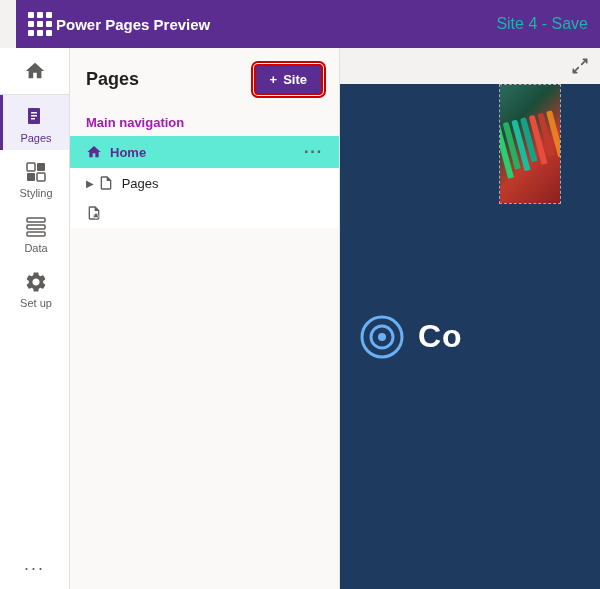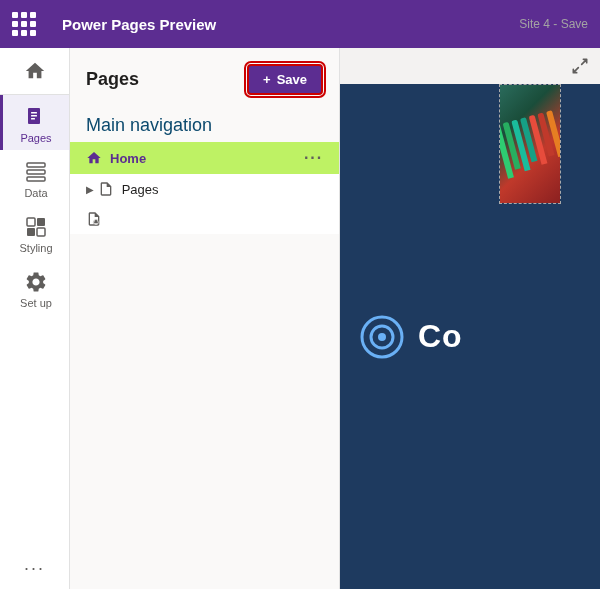--- a/index.html
+++ b/index.html
@@ -5,21 +5,22 @@
     * { box-sizing: border-box; margin: 0; padding: 0; }
     body { font-family: 'Segoe UI', Arial, sans-serif; width: 600px; height: 589px; overflow: hidden; background: #f3f2f1; }
 
     
     .topbar {
       background: #5c2d91;
       height: 48px;
       display: flex;
       align-items: center;
       padding: 0 12px;
-      gap: 26px;
+      gap: 4px;
+      margin-left: 16px;
     }
     .topbar-grid-icon {
       display: grid;
       grid-template-columns: repeat(3, 6px);
       grid-template-rows: repeat(3, 6px);
       gap: 3px;
     }
     .topbar-grid-icon span {
       width: 6px;
       height: 6px;
@@ -27,22 +28,22 @@
       border-radius: 1px;
       display: block;
     }
     .topbar-title {
       color: white;
       font-size: 15px;
       font-weight: 600;
     }
     .topbar-right {
       margin-left: auto;
-      color: #a3a3a3;
-      font-size: 12px;
+      color: #14b8a6;
+      font-size: 16px;
     }
 
     
     .layout {
       display: flex;
       height: calc(589px - 48px);
     }
 
     
     .sidebar {
@@ -131,38 +132,38 @@
       font-weight: 600;
       cursor: pointer;
       display: flex;
       align-items: center;
       gap: 6px;
       outline: 2px solid #cc0000;
       outline-offset: 1px;
     }
 
     .section-label {
-      font-size: 18px;
-      font-weight: 400;
-      color: #0c4a6e;
+      font-size: 13px;
+      font-weight: 700;
+      color: #a21caf;
       padding: 8px 16px 6px;
     }
 
     .nav-item {
       display: flex;
       align-items: center;
       padding: 7px 16px;
       font-size: 13px;
       cursor: pointer;
       color: #201f1e;
       position: relative;
       background: white;
     }
     .nav-item.active {
-      background: #bef264;
+      background: #5eead4;
       font-weight: 600;
       color: #5c2d91;
       justify-content: center;
     }
     .nav-item .item-icon {
       width: 16px;
       height: 16px;
       margin-right: 8px;
       flex-shrink: 0;
     }
@@ -289,55 +290,55 @@
         <rect x="4" y="3" width="12" height="16" rx="1" fill="#5c2d91"></rect>
         <rect x="7" y="7" width="6" height="1.5" rx="0.5" fill="white"></rect>
         <rect x="7" y="10" width="6" height="1.5" rx="0.5" fill="white"></rect>
         <rect x="7" y="13" width="4" height="1.5" rx="0.5" fill="white"></rect>
       </svg>
       <span>Pages</span>
     </div>
 
     <div class="sidebar-item">
       <svg class="icon-svg" viewBox="0 0 24 24">
-        <rect x="3" y="3" width="18" height="4" rx="1" fill="none" stroke="#605e5c" stroke-width="1.5"></rect>
-        <rect x="3" y="10" width="18" height="4" rx="1" fill="none" stroke="#605e5c" stroke-width="1.5"></rect>
-        <rect x="3" y="17" width="18" height="4" rx="1" fill="none" stroke="#605e5c" stroke-width="1.5"></rect>
-      </svg>
-      <span>Data</span>
-    </div>
-
-    <div class="sidebar-item">
-      <svg class="icon-svg" viewBox="0 0 24 24">
         <rect x="3" y="3" width="8" height="8" rx="1" fill="none" stroke="#605e5c" stroke-width="1.5"></rect>
         <rect x="13" y="3" width="8" height="8" rx="1" fill="#605e5c"></rect>
         <rect x="3" y="13" width="8" height="8" rx="1" fill="#605e5c"></rect>
         <rect x="13" y="13" width="8" height="8" rx="1" fill="none" stroke="#605e5c" stroke-width="1.5"></rect>
       </svg>
       <span>Styling</span>
+    </div>
+
+    <div class="sidebar-item">
+      <svg class="icon-svg" viewBox="0 0 24 24">
+        <rect x="3" y="3" width="18" height="4" rx="1" fill="none" stroke="#605e5c" stroke-width="1.5"></rect>
+        <rect x="3" y="10" width="18" height="4" rx="1" fill="none" stroke="#605e5c" stroke-width="1.5"></rect>
+        <rect x="3" y="17" width="18" height="4" rx="1" fill="none" stroke="#605e5c" stroke-width="1.5"></rect>
+      </svg>
+      <span>Data</span>
     </div>
 
     <div class="sidebar-item">
       <svg class="icon-svg" viewBox="0 0 24 24">
         <path d="M19.14,12.94c0.04-0.3,0.06-0.61,0.06-0.94c0-0.32-0.02-0.64-0.07-0.94l2.03-1.58c0.18-0.14,0.23-0.41,0.12-0.61 l-1.92-3.32c-0.12-0.22-0.37-0.29-0.59-0.22l-2.39,0.96c-0.5-0.38-1.03-0.7-1.62-0.94L14.4,2.81c-0.04-0.24-0.24-0.41-0.48-0.41 h-3.84c-0.24,0-0.43,0.17-0.47,0.41L9.25,5.35C8.66,5.59,8.12,5.92,7.63,6.29L5.24,5.33c-0.22-0.08-0.47,0-0.59,0.22L2.74,8.87 C2.62,9.08,2.66,9.34,2.86,9.48l2.03,1.58C4.84,11.36,4.8,11.69,4.8,12s0.02,0.64,0.07,0.94l-2.03,1.58 c-0.18,0.14-0.23,0.41-0.12,0.61l1.92,3.32c0.12,0.22,0.37,0.29,0.59,0.22l2.39-0.96c0.5,0.38,1.03,0.7,1.62,0.94l0.36,2.54 c0.05,0.24,0.24,0.41,0.48,0.41h3.84c0.24,0,0.44-0.17,0.47-0.41l0.36-2.54c0.59-0.24,1.13-0.56,1.62-0.94l2.39,0.96 c0.22,0.08,0.47,0,0.59-0.22l1.92-3.32c0.12-0.22,0.07-0.47-0.12-0.61L19.14,12.94z M12,15.6c-1.98,0-3.6-1.62-3.6-3.6 s1.62-3.6,3.6-3.6s3.6,1.62,3.6,3.6S13.98,15.6,12,15.6z" fill="#605e5c"></path>
       </svg>
       <span>Set up</span>
     </div>
 
     <div class="sidebar-more">
       <span>...</span>
     </div>
   </div>
 
   <div class="pages-panel">
     <div class="pages-header">
       <span class="pages-title">Pages</span>
       <button class="add-page-btn">
         <span>+</span>
-        <span>Save</span>
+        <span>Site</span>
       </button>
     </div>
 
     <div class="section-label">Main navigation</div>
 
     <div class="nav-item active home-item">
       <svg class="item-icon" viewBox="0 0 24 24">
         <path d="M10 20v-6h4v6h5v-8h3L12 3 2 12h3v8z" fill="#5c2d91"></path>
       </svg>
       <span>Home</span>

